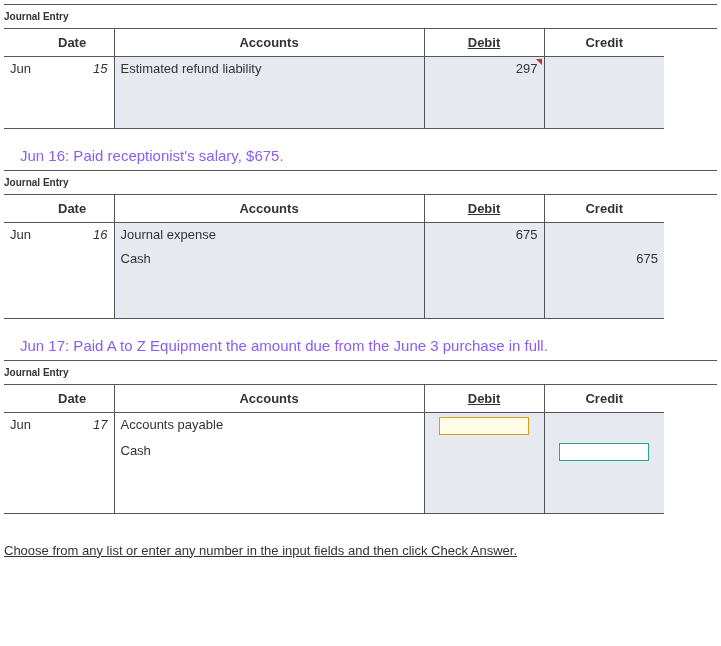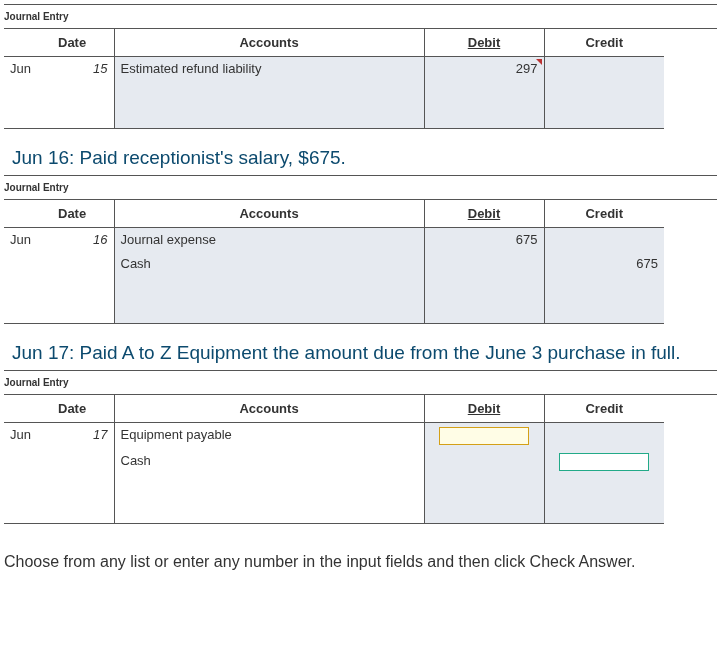--- a/index.html
+++ b/index.html
@@ -50,38 +50,39 @@
   .credit-cell { background: #e6eaf0; text-align: right; position: relative; }
   .bottom-border td { border-bottom: 1px solid #555; }
   .flag {
     position: absolute;
     top: 2px; right: 2px;
     width: 0; height: 0;
     border-left: 6px solid transparent;
     border-top: 6px solid #b33;
   }
   .narration {
-    font-size: 19px;
-    color: #0c4a6e;
-    margin: 14px 0 6px 8px;
+    font-size: 15px;
+    color: #8b5cf6;
+    margin: 14px 0 6px 16px;
   }
   .input-box {
     display: inline-block;
     width: 90px;
     height: 18px;
     background: #fff;
     border: 1px solid #ccc;
     vertical-align: middle;
   }
   .input-box.active-yellow { border: 1px solid #d4a017; background: #fffde6; }
   .input-box.active-blue { border: 1px solid #2a8; }
   .footer-note {
-    font-size: 16px;
+    font-size: 13px;
     color: #333;
     margin-top: 29px;
+    text-decoration: underline;
   }
   .acct-white { background: #fff !important; }
 </style>
 </head>
 <body>
 
 <div class="journal-block">
   <div class="journal-title">Journal Entry</div>
   <table class="journal">
     <thead>
@@ -175,21 +176,21 @@
         <th class="col-day" style="text-align:left;">Date</th>
         <th class="col-accounts">Accounts</th>
         <th class="col-debit">Debit</th>
         <th class="col-credit">Credit</th>
       </tr>
     </thead>
     <tbody>
       <tr>
         <td class="month-cell">Jun</td>
         <td class="day-cell">17</td>
-        <td class="acct-cell acct-white">Equipment payable</td>
+        <td class="acct-cell acct-white">Accounts payable</td>
         <td class="debit-cell" style="text-align:center;"><span class="input-box active-yellow"></span></td>
         <td class="credit-cell"></td>
       </tr>
       <tr>
         <td class="month-cell"></td>
         <td class="day-cell"></td>
         <td class="acct-cell acct-white">Cash</td>
         <td class="debit-cell"></td>
         <td class="credit-cell" style="text-align:center;"><span class="input-box active-blue"></span></td>
       </tr>

